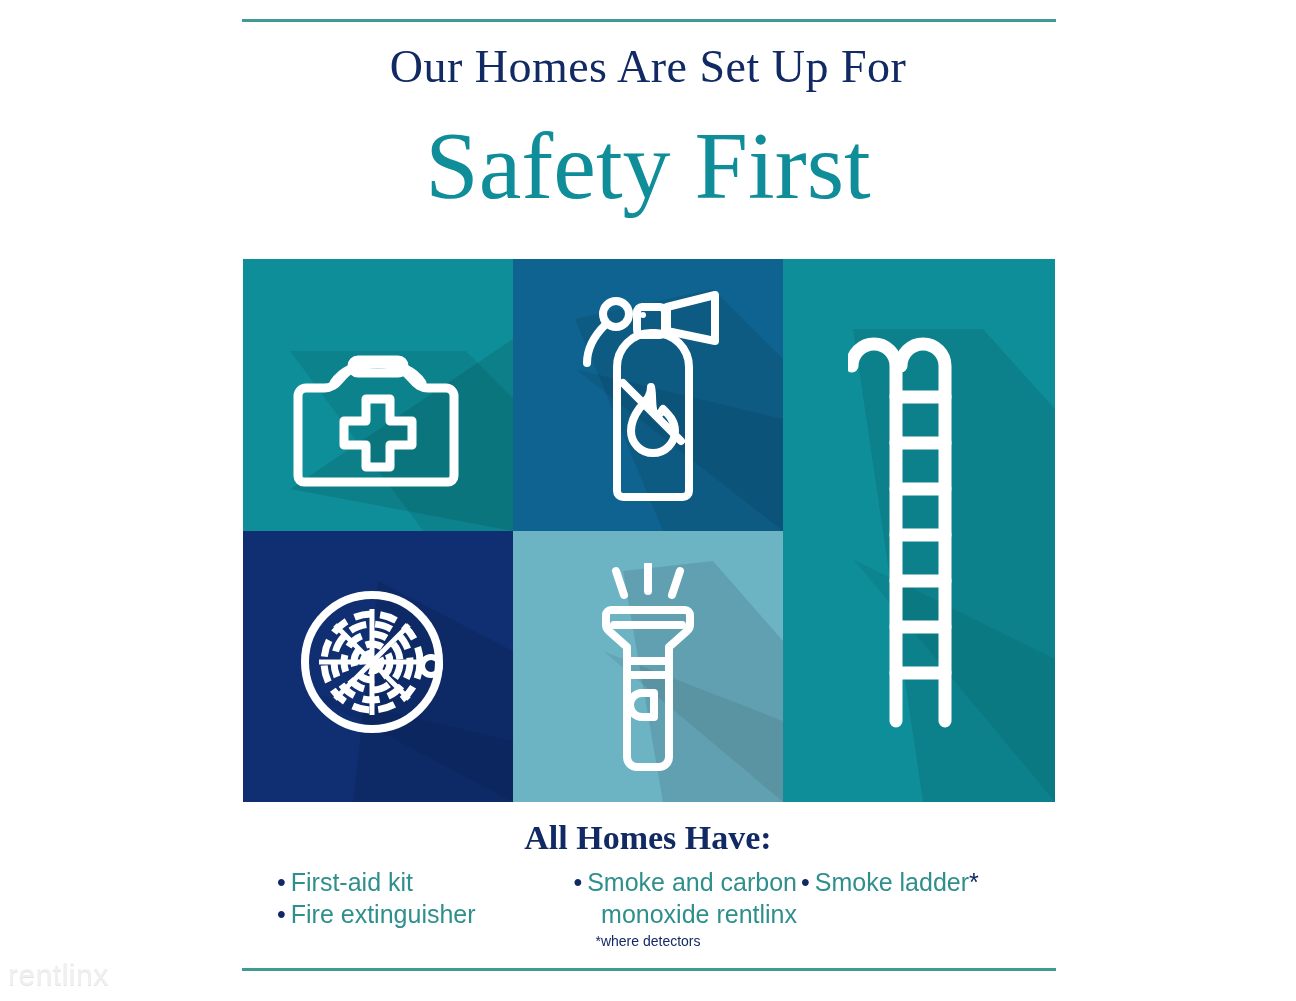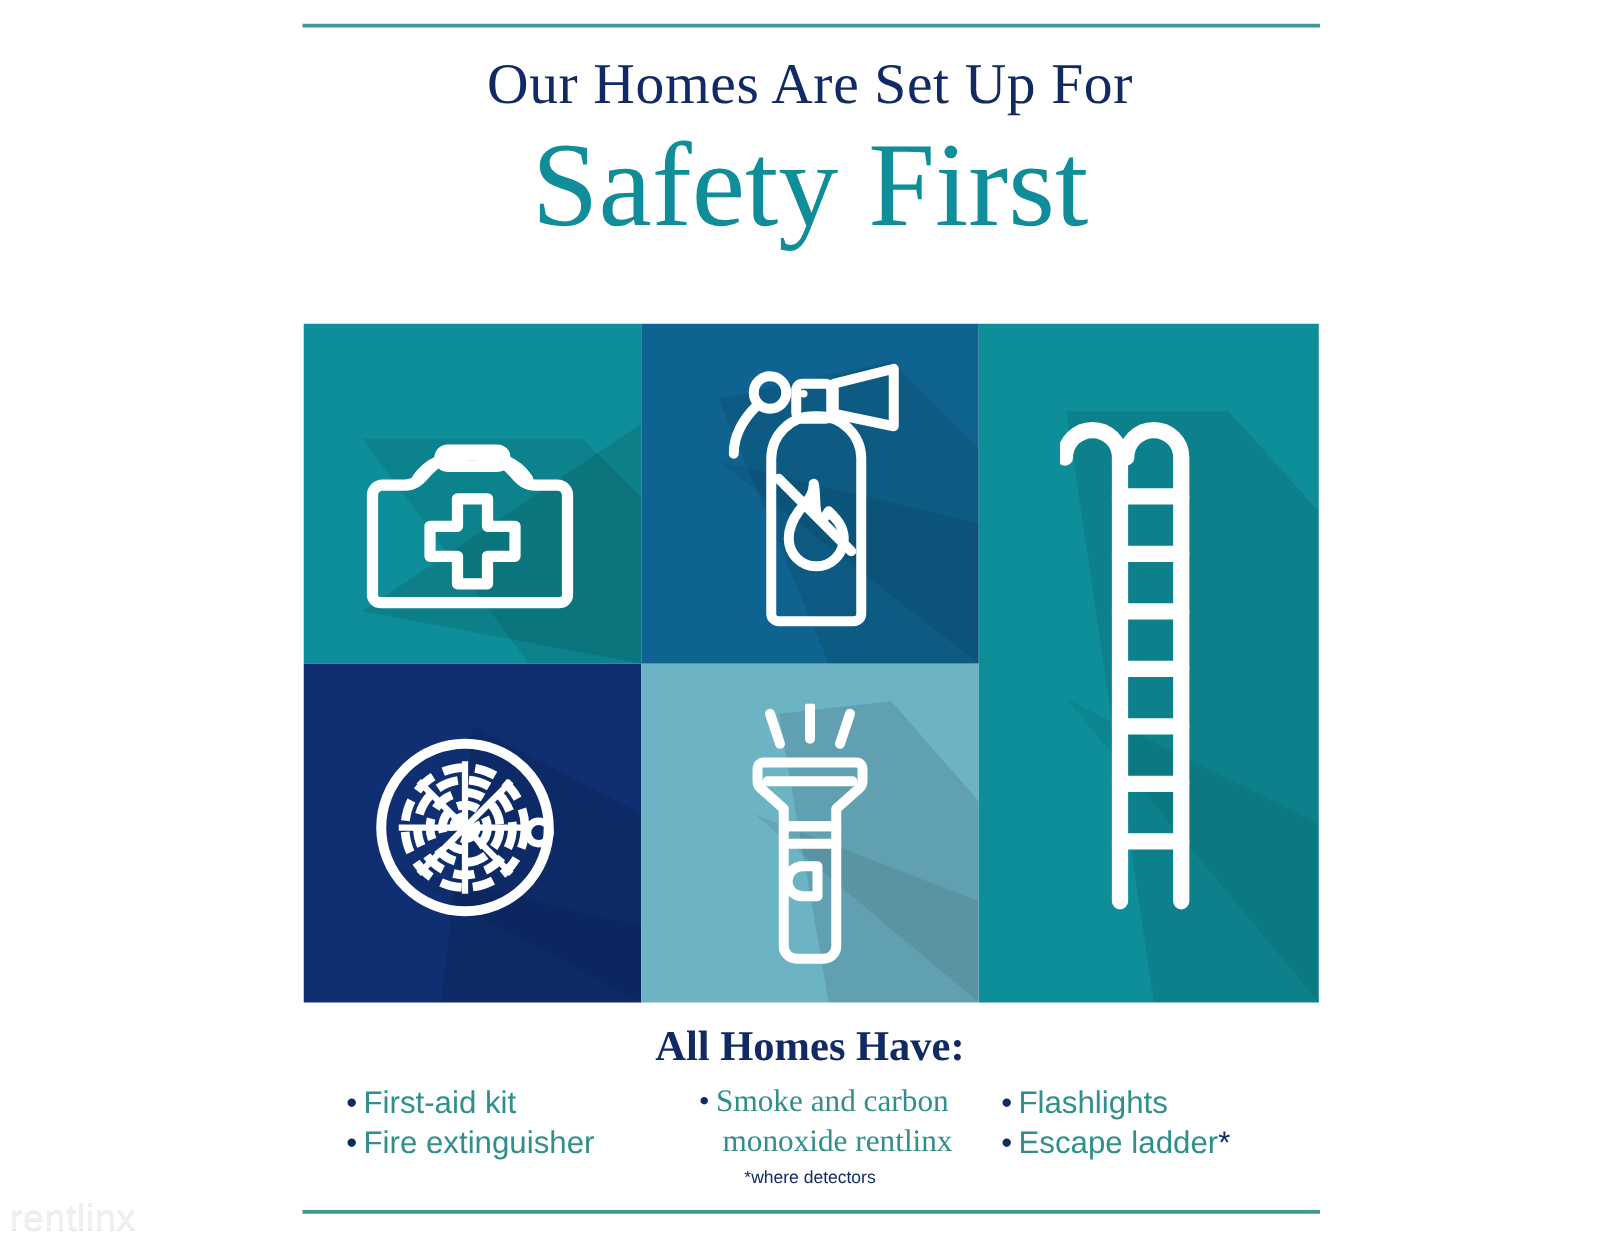--- a/index.html
+++ b/index.html
@@ -31,21 +31,21 @@
     display:block;
     font-size:46px;line-height:54px;
     color:#122a63;
     letter-spacing:0.5px;
   }
   .headline-line2{
     display:block;
     font-size:96px;line-height:104px;
     color:#0f8d99;
     letter-spacing:0px;
-    margin-top:2px;
+    margin-top:20px;
   }
 
   
   .grid{
     position:absolute;left:243px;top:259px;
     width:812px;height:543px;
   }
   .tile{position:absolute;overflow:hidden;}
   .tile-firstaid   {left:0px;   top:0px;   width:270px;height:272px; background:#0e8e99;}
   .tile-extinguisher{left:270px;top:0px;   width:270px;height:272px; background:#0f6391;}
@@ -73,21 +73,21 @@
     font-family:"Liberation Serif", serif;
     font-weight:bold;
     font-size:34px;line-height:40px;
     color:#122a63;
   }
   .lists{
     position:absolute;left:243px;top:866px;width:812px;height:80px;
   }
   .col{position:absolute;top:0;}
   .col-1{left:0px;   width:250px;text-align:left;margin-left:34px;}
-  .col-2{left:278px; width:276px;text-align:center;font-family:Liberation Serif, serif;}
+  .col-2{left:278px; width:276px;text-align:right;}
   .col-3{left:558px; width:254px;text-align:left;}
 
   .li{
     display:block;
     font-size:25px;line-height:32px;
     color:#2f8f8c;
     white-space:nowrap;
   }
   .li .dot{color:#122a63;font-size:25px;margin-right:5px;}
   .li .cont{padding-left:22px;display:block;}
@@ -278,24 +278,21 @@
       <span class="li">
         <span class="dot">•</span><span>Smoke and carbon</span>
       </span>
       <span class="li">
         <span class="cont">monoxide rentlinx</span>
       </span>
     </div>
 
     <div class="col col-3">
       <span class="li">
-        <span class="dot">•</span><span>Flashlights</span>
-      </span>
-      <span class="li">
-        <span class="dot">•</span><span>Escape ladder</span><span class="star">*</span>
+        <span class="dot">•</span><span>Smoke ladder</span><span class="star">*</span>
       </span>
     </div>
 
   </div>
 
   <div class="footnote">*where detectors</div>
 
   <div class="rule rule-bottom"></div>
 
   <div class="watermark">rentlinx</div>

